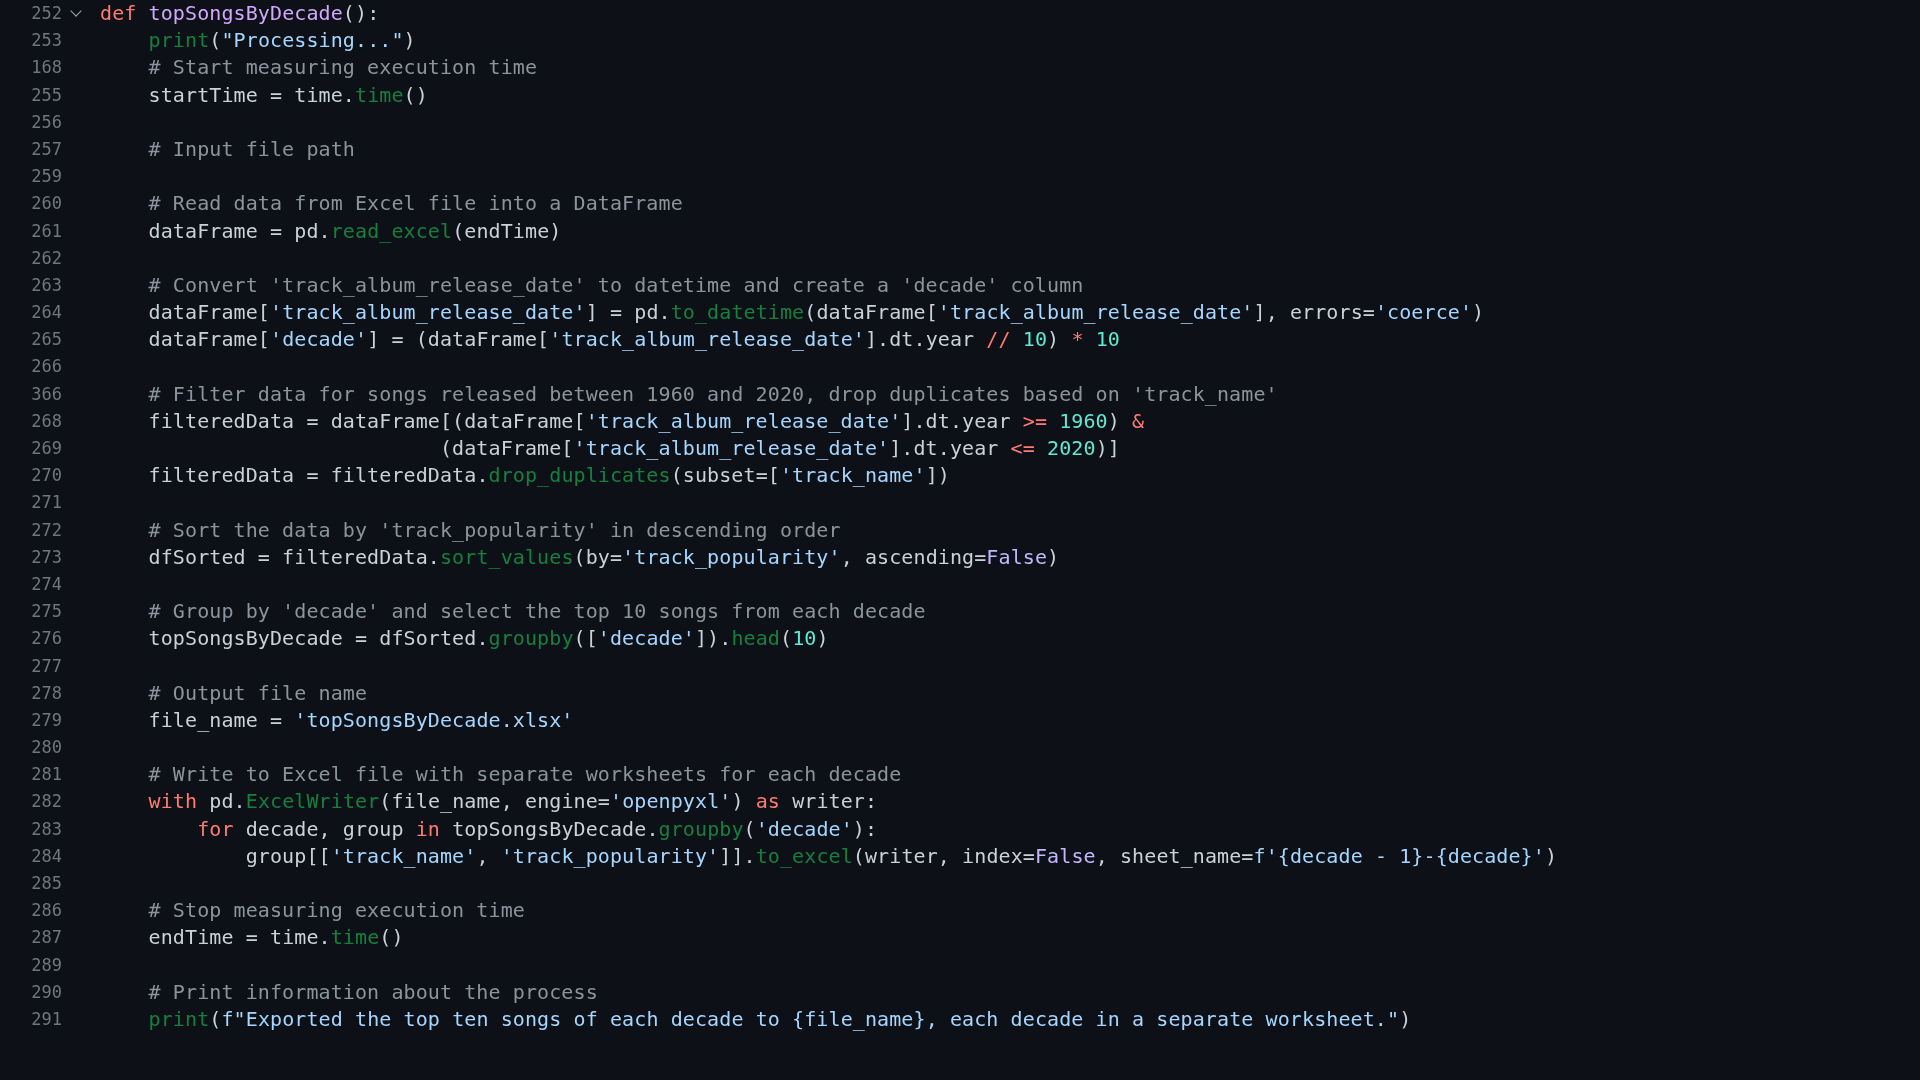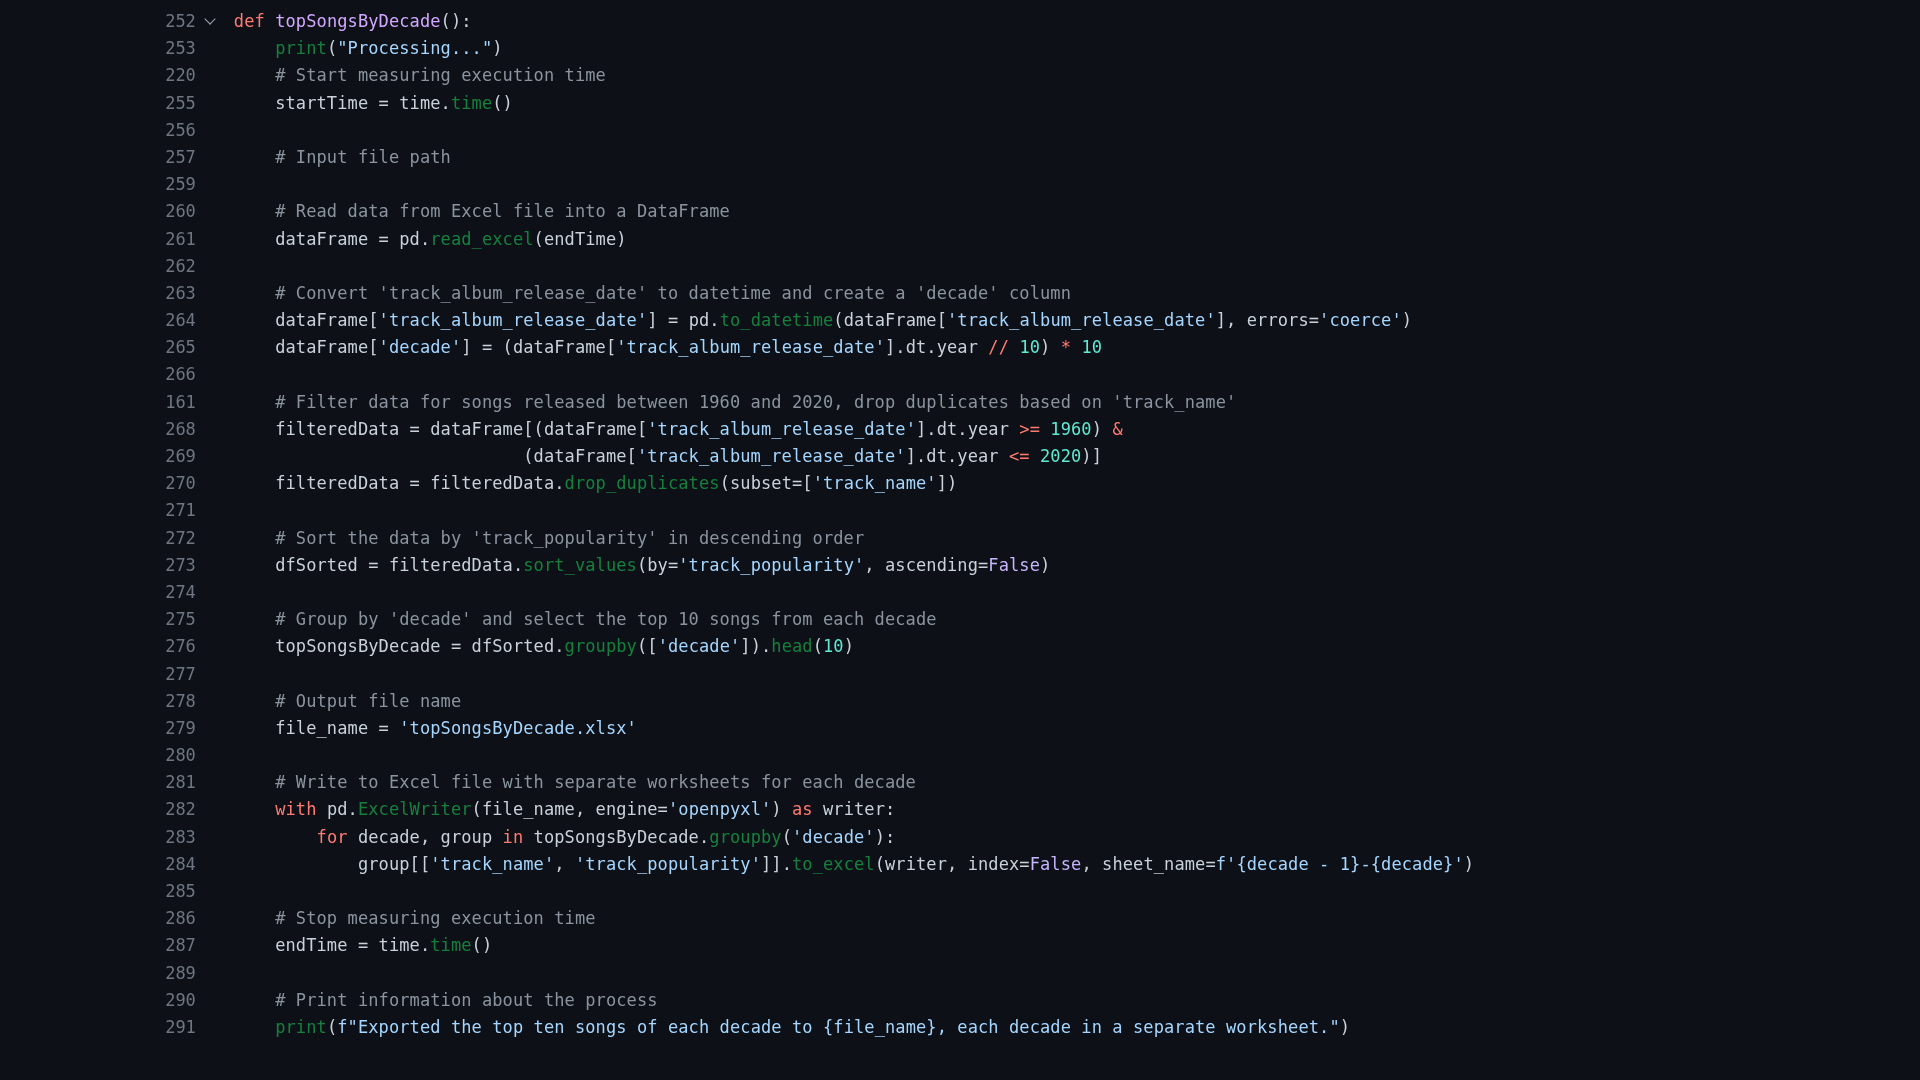--- a/index.html
+++ b/index.html
@@ -13,23 +13,22 @@
   body {
     font-family: "DejaVu Sans Mono", "Liberation Mono", monospace;
   }
   #editor {
     position: relative;
     width: 1608px;
     height: 1080px;
     background: #0d1117;
     display: flex;
     flex-direction: column;
-    padding-top: 8px;
+    padding-top: 0px;
     box-sizing: border-box;
-    align-items: center;
   }
   .code-row {
     display: flex;
     align-items: center;
     height: 27.2px;
     line-height: 27.2px;
     white-space: pre;
   }
   .gutter-num {
     width: 62px;
@@ -45,21 +44,21 @@
   .gutter-fold {
     width: 30px;
     min-width: 30px;
     text-align: center;
     color: #8b949e;
     font-size: 15px;
     user-select: none;
   }
   .line-content {
     flex: 1;
-    font-size: 17px;
+    font-size: 20px;
     font-family: "DejaVu Sans Mono", "Liberation Mono", monospace;
     color: #c9d1d9;
     white-space: pre;
     letter-spacing: 0.1px;
     padding-left: 8px;
   }
   
   .tok-keyword   { color: #ff7b72; }
   .tok-fnname    { color: #d2a8ff; }
   .tok-call      { color: #15803d; }
@@ -89,33 +88,33 @@
     transform: rotate(45deg);
   }
 </style>
 </head>
 <body>
 
 <div id="editor">
   <div id="code-lines">
       <div class="code-row"><div class="gutter-num">252</div><div class="gutter-fold"><span class="fold-chevron"></span></div><div class="line-content"><span class="tok-keyword">def </span><span class="tok-fnname">topSongsByDecade</span><span class="tok-punct">():</span></div></div>
       <div class="code-row"><div class="gutter-num">253</div><div class="gutter-fold"></div><div class="line-content"><span class="tok-var">    </span><span class="tok-call">print</span><span class="tok-punct">(</span><span class="tok-string">"Processing..."</span><span class="tok-punct">)</span></div></div>
-      <div class="code-row"><div class="gutter-num">220</div><div class="gutter-fold"></div><div class="line-content"><span class="tok-comment">    # Start measuring execution time</span></div></div>
+      <div class="code-row"><div class="gutter-num">168</div><div class="gutter-fold"></div><div class="line-content"><span class="tok-comment">    # Start measuring execution time</span></div></div>
       <div class="code-row"><div class="gutter-num">255</div><div class="gutter-fold"></div><div class="line-content"><span class="tok-var">    startTime = </span><span class="tok-module">time</span><span class="tok-punct">.</span><span class="tok-call">time</span><span class="tok-punct">()</span></div></div>
       <div class="code-row"><div class="gutter-num">256</div><div class="gutter-fold"></div><div class="line-content"></div></div>
       <div class="code-row"><div class="gutter-num">257</div><div class="gutter-fold"></div><div class="line-content"><span class="tok-comment">    # Input file path</span></div></div>
       <div class="code-row"><div class="gutter-num">259</div><div class="gutter-fold"></div><div class="line-content"></div></div>
       <div class="code-row"><div class="gutter-num">260</div><div class="gutter-fold"></div><div class="line-content"><span class="tok-comment">    # Read data from Excel file into a DataFrame</span></div></div>
       <div class="code-row"><div class="gutter-num">261</div><div class="gutter-fold"></div><div class="line-content"><span class="tok-var">    dataFrame = </span><span class="tok-module">pd</span><span class="tok-punct">.</span><span class="tok-call">read_excel</span><span class="tok-punct">(</span><span class="tok-var">endTime</span><span class="tok-punct">)</span></div></div>
       <div class="code-row"><div class="gutter-num">262</div><div class="gutter-fold"></div><div class="line-content"></div></div>
       <div class="code-row"><div class="gutter-num">263</div><div class="gutter-fold"></div><div class="line-content"><span class="tok-comment">    # Convert 'track_album_release_date' to datetime and create a 'decade' column</span></div></div>
       <div class="code-row"><div class="gutter-num">264</div><div class="gutter-fold"></div><div class="line-content"><span class="tok-var">    dataFrame[</span><span class="tok-string">'track_album_release_date'</span><span class="tok-var">] = </span><span class="tok-module">pd</span><span class="tok-punct">.</span><span class="tok-call">to_datetime</span><span class="tok-punct">(</span><span class="tok-var">dataFrame[</span><span class="tok-string">'track_album_release_date'</span><span class="tok-var">], errors=</span><span class="tok-string">'coerce'</span><span class="tok-punct">)</span></div></div>
       <div class="code-row"><div class="gutter-num">265</div><div class="gutter-fold"></div><div class="line-content"><span class="tok-var">    dataFrame[</span><span class="tok-string">'decade'</span><span class="tok-var">] = (dataFrame[</span><span class="tok-string">'track_album_release_date'</span><span class="tok-var">].dt.year </span><span class="tok-op">//</span><span class="tok-var"> </span><span class="tok-number">10</span><span class="tok-var">) </span><span class="tok-op">*</span><span class="tok-var"> </span><span class="tok-number">10</span></div></div>
       <div class="code-row"><div class="gutter-num">266</div><div class="gutter-fold"></div><div class="line-content"></div></div>
-      <div class="code-row"><div class="gutter-num">161</div><div class="gutter-fold"></div><div class="line-content"><span class="tok-comment">    # Filter data for songs released between 1960 and 2020, drop duplicates based on 'track_name'</span></div></div>
+      <div class="code-row"><div class="gutter-num">366</div><div class="gutter-fold"></div><div class="line-content"><span class="tok-comment">    # Filter data for songs released between 1960 and 2020, drop duplicates based on 'track_name'</span></div></div>
       <div class="code-row"><div class="gutter-num">268</div><div class="gutter-fold"></div><div class="line-content"><span class="tok-var">    filteredData = dataFrame[(dataFrame[</span><span class="tok-string">'track_album_release_date'</span><span class="tok-var">].dt.year </span><span class="tok-op">&gt;=</span><span class="tok-var"> </span><span class="tok-number">1960</span><span class="tok-var">) </span><span class="tok-op">&amp;</span></div></div>
       <div class="code-row"><div class="gutter-num">269</div><div class="gutter-fold"></div><div class="line-content"><span class="tok-var">                            (dataFrame[</span><span class="tok-string">'track_album_release_date'</span><span class="tok-var">].dt.year </span><span class="tok-op">&lt;=</span><span class="tok-var"> </span><span class="tok-number">2020</span><span class="tok-var">)]</span></div></div>
       <div class="code-row"><div class="gutter-num">270</div><div class="gutter-fold"></div><div class="line-content"><span class="tok-var">    filteredData = filteredData</span><span class="tok-punct">.</span><span class="tok-call">drop_duplicates</span><span class="tok-var">(subset=[</span><span class="tok-string">'track_name'</span><span class="tok-var">])</span></div></div>
       <div class="code-row"><div class="gutter-num">271</div><div class="gutter-fold"></div><div class="line-content"></div></div>
       <div class="code-row"><div class="gutter-num">272</div><div class="gutter-fold"></div><div class="line-content"><span class="tok-comment">    # Sort the data by 'track_popularity' in descending order</span></div></div>
       <div class="code-row"><div class="gutter-num">273</div><div class="gutter-fold"></div><div class="line-content"><span class="tok-var">    dfSorted = filteredData</span><span class="tok-punct">.</span><span class="tok-call">sort_values</span><span class="tok-var">(by=</span><span class="tok-string">'track_popularity'</span><span class="tok-var">, ascending=</span><span class="tok-const">False</span><span class="tok-var">)</span></div></div>
       <div class="code-row"><div class="gutter-num">274</div><div class="gutter-fold"></div><div class="line-content"></div></div>
       <div class="code-row"><div class="gutter-num">275</div><div class="gutter-fold"></div><div class="line-content"><span class="tok-comment">    # Group by 'decade' and select the top 10 songs from each decade</span></div></div>
       <div class="code-row"><div class="gutter-num">276</div><div class="gutter-fold"></div><div class="line-content"><span class="tok-var">    topSongsByDecade = dfSorted</span><span class="tok-punct">.</span><span class="tok-call">groupby</span><span class="tok-var">([</span><span class="tok-string">'decade'</span><span class="tok-var">])</span><span class="tok-punct">.</span><span class="tok-call">head</span><span class="tok-var">(</span><span class="tok-number">10</span><span class="tok-var">)</span></div></div>
       <div class="code-row"><div class="gutter-num">277</div><div class="gutter-fold"></div><div class="line-content"></div></div>

